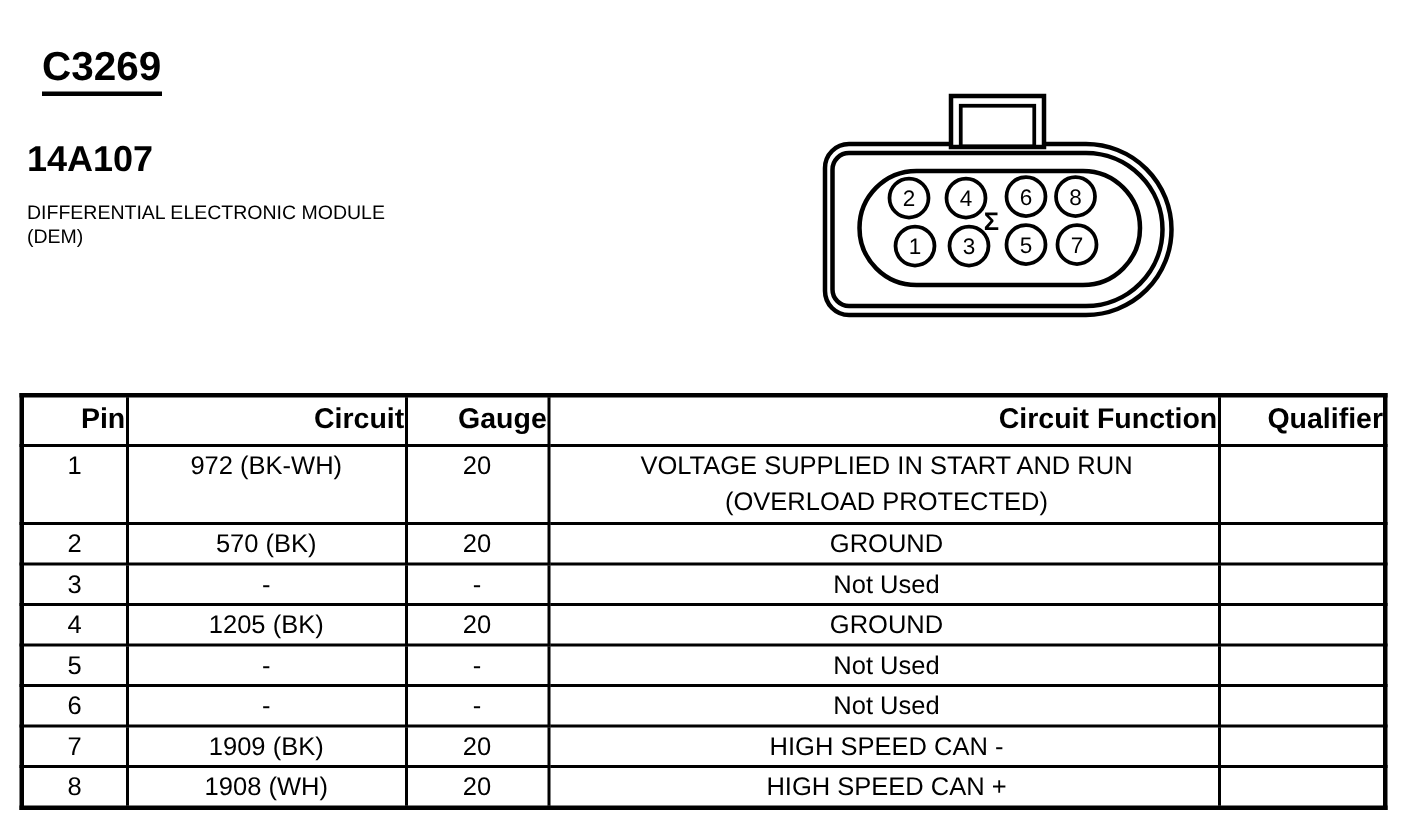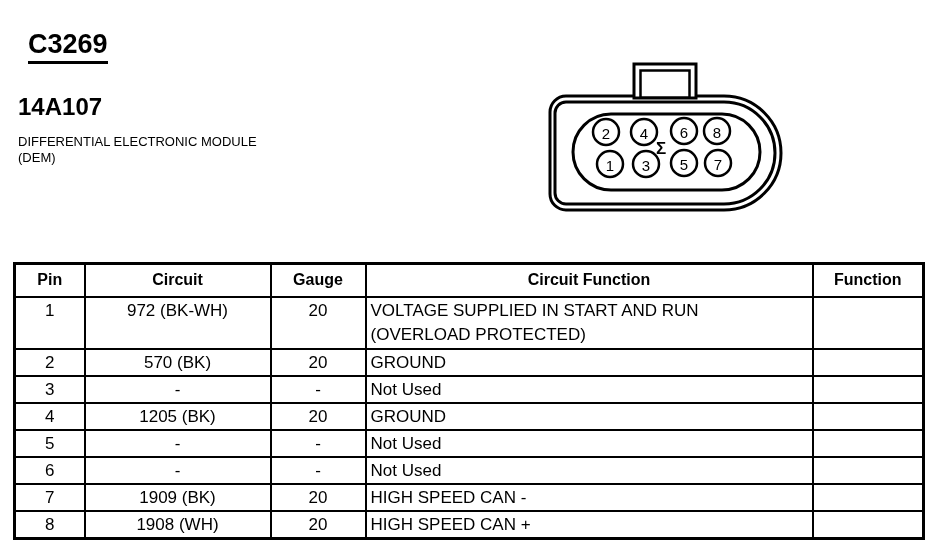--- a/index.html
+++ b/index.html
@@ -47,34 +47,34 @@
     width: 909px;
   }
   .pin-table th, .pin-table td {
     border: 2px solid #000;
     padding: 0;
     vertical-align: top;
     overflow: hidden;
   }
   .pin-table th {
     height: 33px;
-    font-size: 16px; font-weight: 700;
-    text-align: center;
+    font-size: 19px; font-weight: 700;
+    text-align: right;
     vertical-align: middle;
   }
   .pin-table td {
     font-size: 17px;
     line-height: 24px;
     padding-top: 1px;
     text-align: center;
   }
   .pin-table tr.row-tall td { height: 52px; }
   .pin-table tr.row-std td  { height: 27px; }
   .pin-table td.cell-function {
-    text-align: left;
+    text-align: center;
     padding-left: 4px;
     white-space: pre-line;
   }
 </style>
 </head>
 <body>
 
 <div class="doc-header">
   <div class="connector-id">C3269</div>
   <div class="part-number">14A107</div>
@@ -122,21 +122,21 @@
       <col style="width:95px">
       <col style="width:447px">
       <col style="width:111px">
   </colgroup>
   <thead>
     <tr>
       <th>Pin</th>
       <th>Circuit</th>
       <th>Gauge</th>
       <th>Circuit Function</th>
-      <th>Function</th>
+      <th>Qualifier</th>
     </tr>
   </thead>
   <tbody>
     <tr class="row-tall">
       <td>1</td>
       <td>972 (BK-WH)</td>
       <td>20</td>
       <td class="cell-function">VOLTAGE SUPPLIED IN START AND RUN
 (OVERLOAD PROTECTED)</td>
       <td></td>

